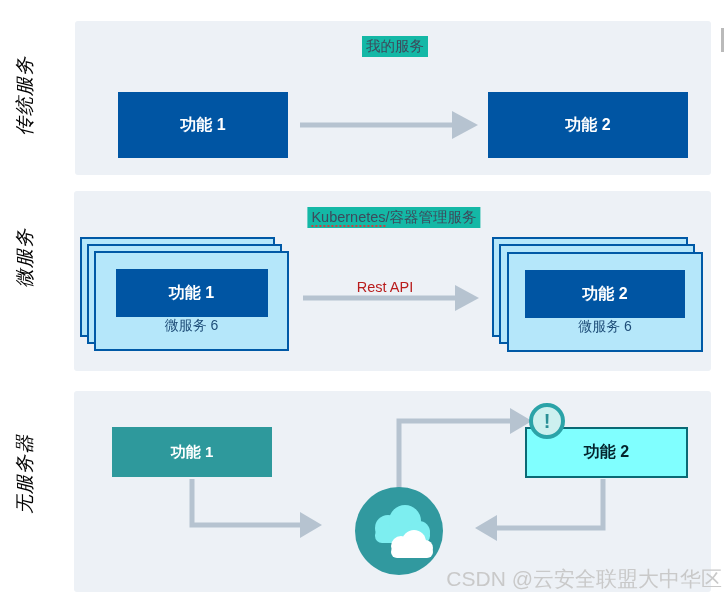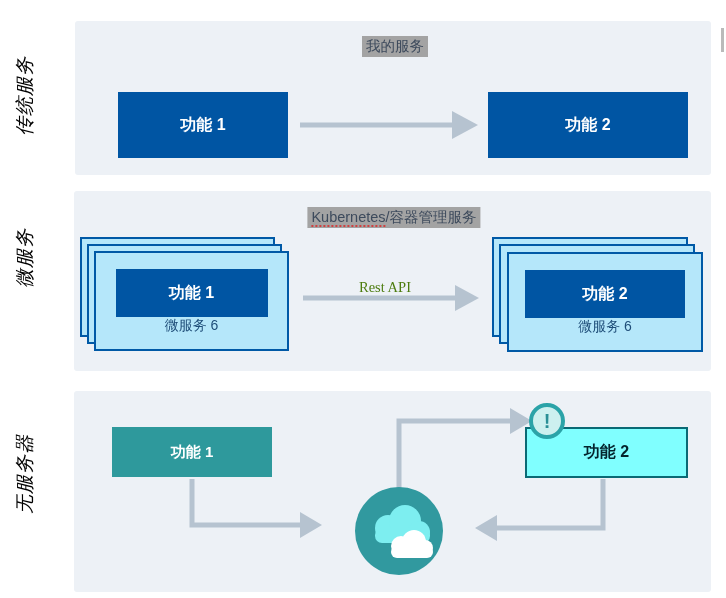--- a/index.html
+++ b/index.html
@@ -11,21 +11,21 @@
   .panel{
     position:absolute;background:#edf1f6;border-radius:3px;z-index:0;
   }
   .overlay{position:absolute;left:0;top:0;z-index:1;pointer-events:none;}
   .v-label{
     position:absolute;left:25px;transform:translate(-50%,-50%) rotate(-90deg);
     font-style:italic;font-size:19px;color:#000;white-space:nowrap;z-index:2;
     letter-spacing:1px;
   }
   .tag{
-    position:absolute;transform:translateX(-50%);background:#a3a3a3;
+    position:absolute;transform:translateX(-50%);background:#14b8a6;
     color:#3d4a5c;font-size:14.5px;padding:1px 4px;white-space:nowrap;z-index:2;
   }
   .k8s-underline{
     text-decoration:underline dotted #d04040 2px;text-underline-offset:3px;margin-top:33px;
   }
   .func-box{
     position:absolute;display:flex;align-items:center;justify-content:center;
     font-weight:bold;z-index:2;box-sizing:border-box;
   }
   .blue-box{background:#0055a3;color:#ffffff;font-size:16px;}
@@ -36,22 +36,22 @@
     position:absolute;background:#b5e7fa;border:2px solid #0059a6;
     box-sizing:border-box;
   }
   .card-front{text-align:center;}
   .mini-box{
     margin:16px auto 0;width:152px;height:48px;background:#0055a3;color:#fff;
     font-weight:bold;font-size:16px;display:flex;align-items:center;justify-content:center;
   }
   .stack-caption{margin-top:0;font-size:14px;color:#1f4e79;}
   .api-label{
-    position:absolute;transform:translateX(-50%);font-size:14.5px;color:#4d7c0f;
-    white-space:nowrap;z-index:2;font-family:Liberation Serif, serif;
+    position:absolute;transform:translateX(-50%);font-size:14.5px;color:#b91c1c;
+    white-space:nowrap;z-index:2;
   }
   .cloud-wrap{position:absolute;z-index:3;}
   .alert-badge{
     position:absolute;width:28px;height:28px;border-radius:50%;
     border:4px solid #2ba3a8;background:#cdf0ef;color:#2b8f96;
     display:flex;align-items:center;justify-content:center;
     font-weight:800;font-size:20px;z-index:4;line-height:1;
   }
   .watermark{
     position:absolute;right:4px;bottom:5px;font-size:21px;color:#c9c9c9;
@@ -145,14 +145,15 @@
         <rect x="36" y="59" width="42" height="12" rx="6"></rect>
       </g>
     </svg>
   </div>
 
   <div class="func-box cyan-box" style="left:525px;top:427px;width:163px;height:51px">功能 2</div>
 
   <div class="alert-badge" style="left:529px;top:403px">!</div>
 
   <div class="scrollbar-thumb"></div>
+  <div class="watermark">CSDN @云安全联盟大中华区</div>
 
 </div>
 
 </body></html>

